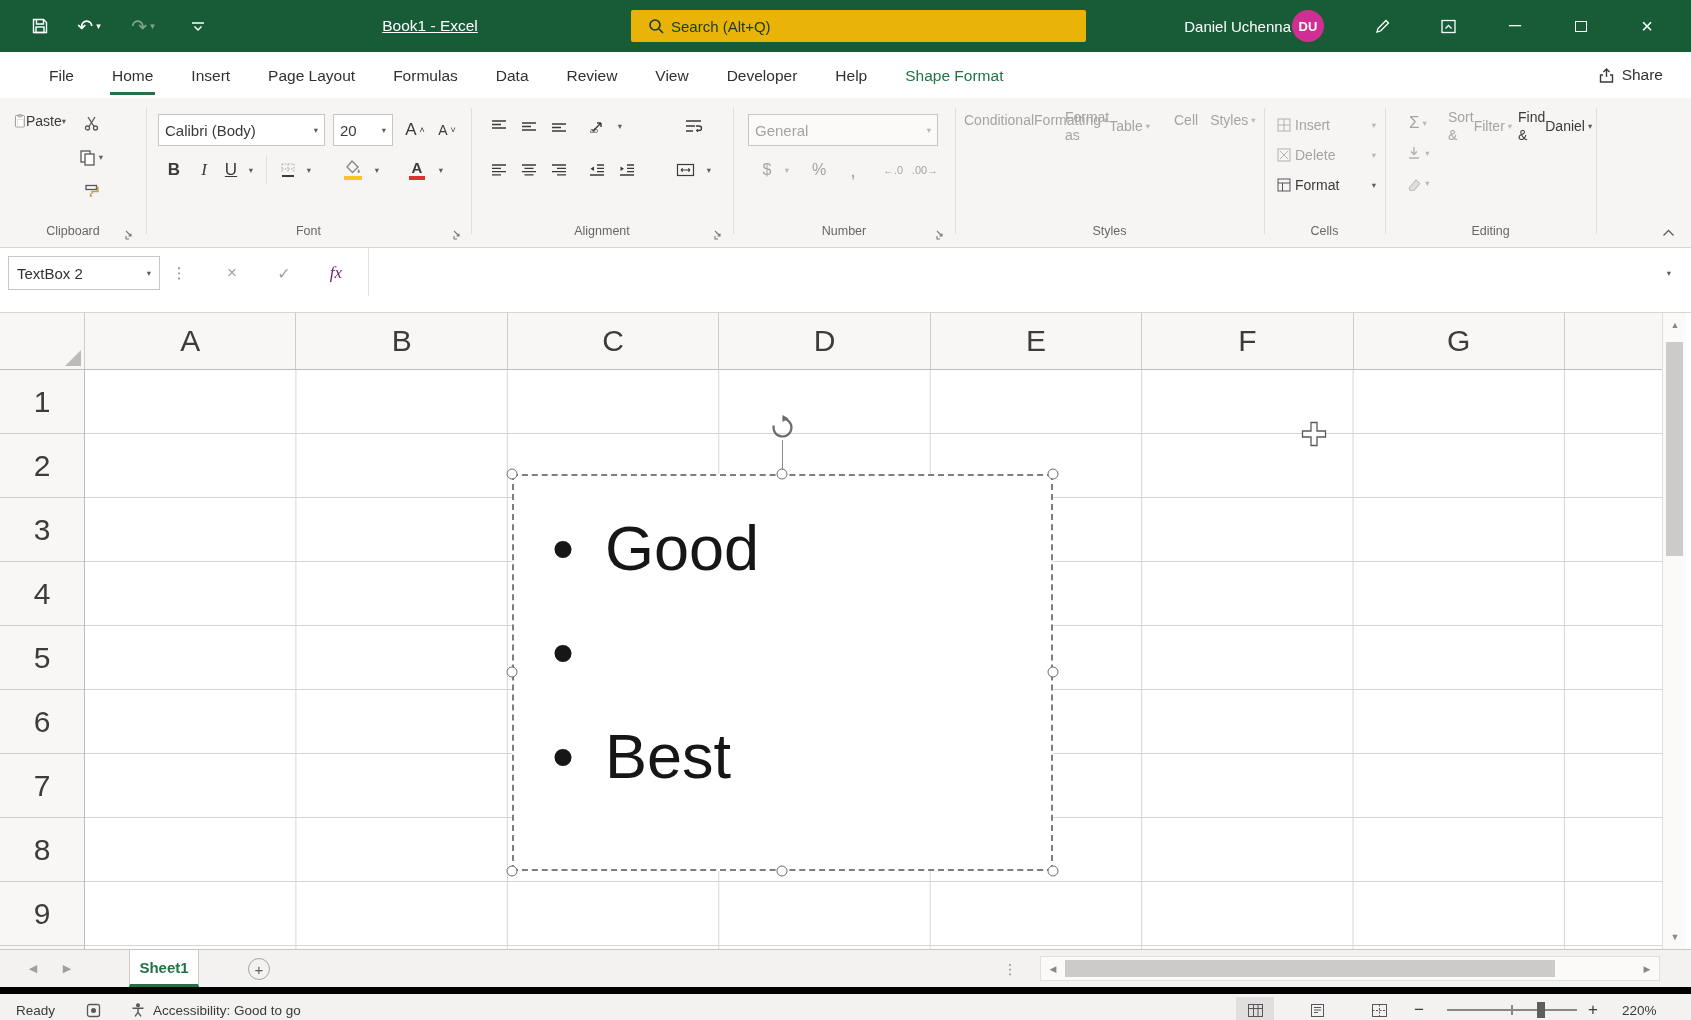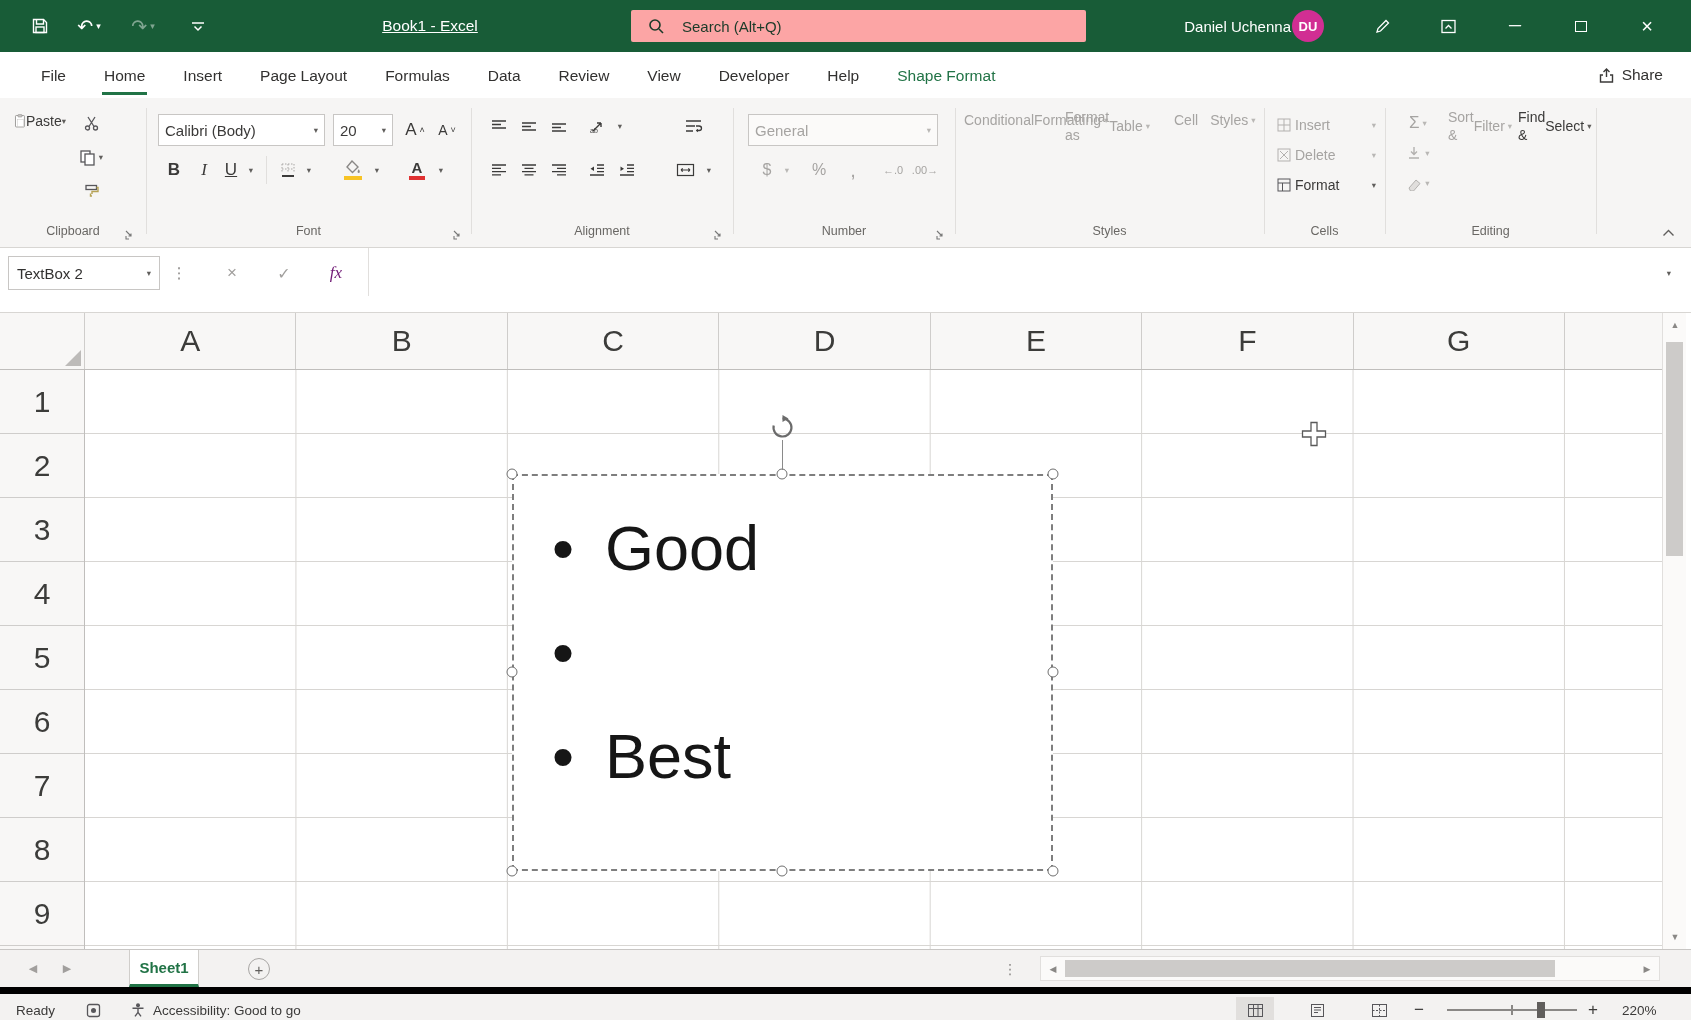--- a/index.html
+++ b/index.html
@@ -8,28 +8,28 @@
   #app { position:relative; width:1691px; height:1020px; background:#fff; overflow:hidden; }
   .abs { position:absolute; }
 
   
   #titlebar { position:absolute; left:0; top:0; width:1691px; height:52px; background:#185C37; color:#fff; }
   .tb-btn { position:absolute; top:0; height:52px; display:flex; align-items:center; justify-content:center; cursor:default; }
   .tb-glyph { font-size:19px; color:#fff; line-height:1; }
   .dim { opacity:.45; }
   .chev-w { font-size:9px; color:#fff; margin-left:3px; }
   #tb-title { position:absolute; left:330px; top:0; width:200px; height:52px; display:flex; align-items:center; justify-content:center; font-size:15.5px;text-decoration:underline; }
-  #tb-search { position:absolute; left:631px; top:10px; width:455px; height:32px; background:#fca5a5; border-radius:2px; display:flex; align-items:center; padding-left:16px; gap:17px; }
+  #tb-search { position:absolute; left:631px; top:10px; width:455px; height:32px; background:#eab308; border-radius:2px; display:flex; align-items:center; padding-left:16px; gap:6px; }
   #tb-search span { font-size:15px; color:#1A3A28; }
   #tb-user { position:absolute; right:400px; top:0; height:52px; display:flex; align-items:center; font-size:15px; color:#fff; }
   #tb-avatar { position:absolute; left:1292px; top:10px; width:32px; height:32px; border-radius:50%; background:#D12E93; color:#fff; font-size:13px; font-weight:bold; display:flex; align-items:center; justify-content:center; }
   .maxbox { width:12px; height:11px; border:1.5px solid #fff; display:inline-block; }
 
   
-  #menubar { position:absolute; left:0; top:52px; width:1470px; height:46px; background:#fff; display:flex; align-items:stretch; padding-left:22px; }
+  #menubar { position:absolute; left:8px; top:52px; width:1470px; height:46px; background:#fff; display:flex; align-items:stretch; padding-left:22px; }
   .mtab { padding:0 17px; display:flex; align-items:center; font-size:15.5px; color:#323130; cursor:default; }
   .mtab span { padding:12px 2px 10px 2px; }
   .mtab.active span { border-bottom:3px solid #217346; padding-bottom:7px; }
   .mtab.contextual { color:#217346; }
   #share-btn { position:absolute; right:28px; top:52px; height:46px; display:flex; align-items:center; gap:7px; font-size:15.5px; color:#323130; }
 
   
   #ribbon { position:absolute; left:0; top:98px; width:1691px; height:150px; background:#F6F5F4; border-bottom:1px solid #D8D6D3; }
   .rsep { position:absolute; top:10px; width:1px; height:126px; background:#E1DFDD; }
   .grp-label { position:absolute; top:126px; height:20px; font-size:12.5px; color:#696764; text-align:center; }
@@ -497,21 +497,21 @@
           <span class="chev off">▾</span>
         </span>
     </div>
     <div class="bigbtn" style="left:1518px;top:10px;width:64px;">
       <svg width="26" height="26" viewBox="0 0 26 26">
           <circle cx="11" cy="11" r="6.5" fill="none" stroke="#57565A" stroke-width="1.7"></circle>
           <path d="M15.8 15.8 l5.5 5.5" stroke="#57565A" stroke-width="1.7"></path>
         </svg>
       <span class="bl rlabel">Find &amp;</span>
       <span class="bl rlabel" style="display:flex;align-items:center;gap:3px;">
-          <span>Select</span>
+          <span>Daniel</span>
           <span class="chev">▾</span>
         </span>
     </div>
     <div class="grp-label" style="left:1385px;width:211px;">Editing</div>
 
     <span class="rbtn" style="left:1655px;top:122px;width:26px;height:24px;">
       <svg width="13" height="9" viewBox="0 0 13 9">
           <path d="M1.5 7.5 L6.5 2.5 L11.5 7.5" fill="none" stroke="#605E5C" stroke-width="1.4"></path>
         </svg>
     </span>

